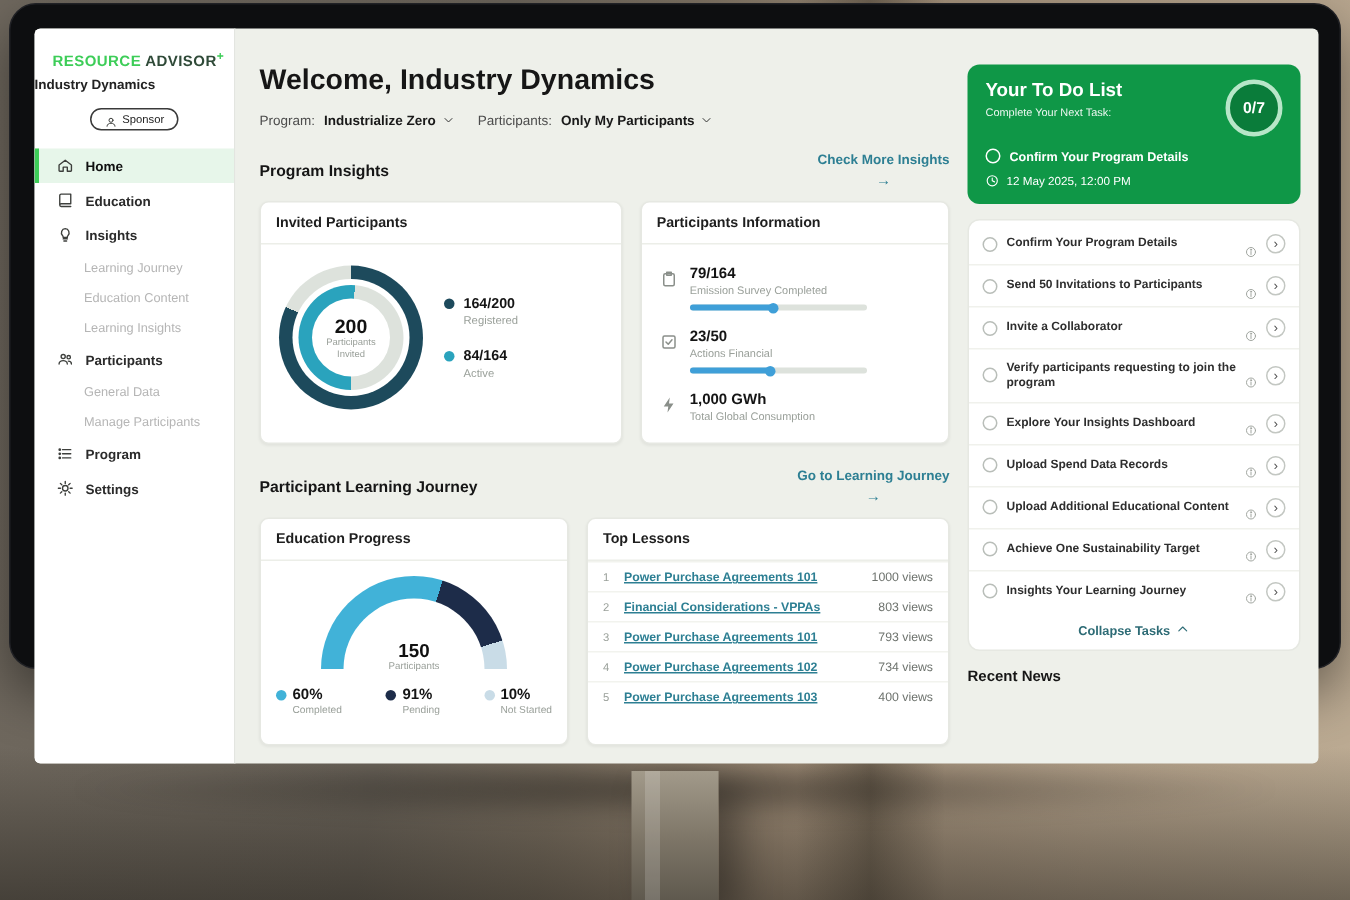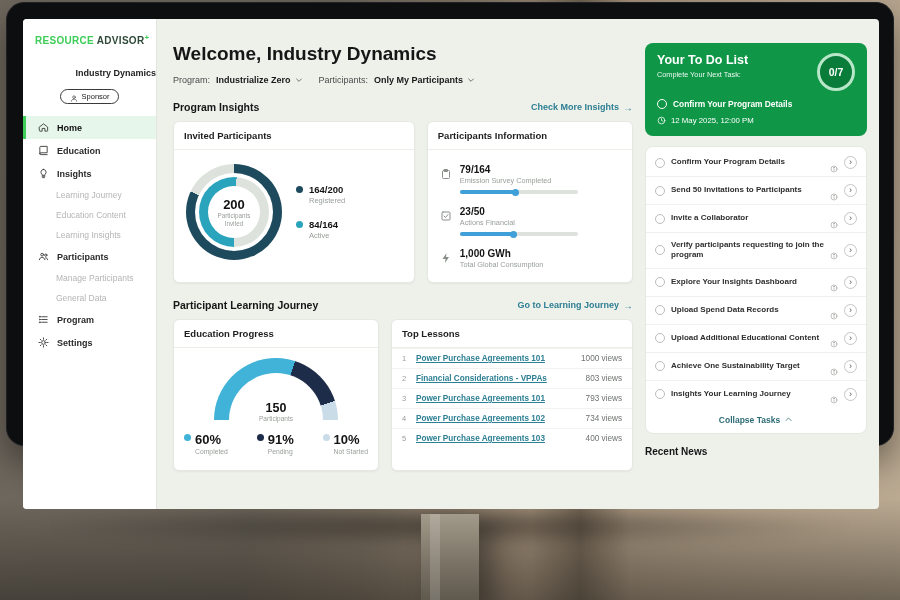--- a/index.html
+++ b/index.html
@@ -24,21 +24,21 @@
         border:1px solid #202125; border-radius:18px; box-shadow:0 16px 36px rgba(0,0,0,.45); }
   .screen { position:absolute; left:16px; top:16px; width:856px; height:490px; background:#eef0ea;
         border-radius:4px; overflow:hidden; display:flex; }
 
   
   .sidebar { width:134px; background:#fff; border-right:1px solid #e3e5e0; padding-top:12px; flex:none; }
   .logo { padding:2px 12px 4px; font-size:10px; font-weight:bold; letter-spacing:.3px; white-space:nowrap; }
   .logo .res { color:var(--brand-green,#3dcd58); }
   .logo .adv { color:var(--logo-dark,#2f4a38); }
   .logo .plus { color:var(--brand-green,#3dcd58); font-size:8px; vertical-align:super; }
-  .org { font-size:9px; font-weight:bold; color:#222; text-align:right; margin-top:18px; }
+  .org { font-size:9px; font-weight:bold; color:#222; text-align:left; margin-top:0; }
   .badge { display:flex; align-items:center; gap:4px; margin:11px auto 0; width:max-content;
         border:1px solid #3a3a3a; border-radius:10px; padding:2px 9px; font-size:7.5px; color:#222; cursor:pointer; }
   .nav { margin-top:12px; }
   .nav-item { display:flex; align-items:center; gap:8px; padding:6px 10px 6px 12px; font-size:9px;
         font-weight:bold; color:#2b2b2b; border-left:3px solid transparent; cursor:pointer; }
   .nav-item.active { background:var(--active-nav-bg,#e7f6ea); border-left-color:var(--brand-green,#3dcd58); color:#101010; }
   .nav-sub { padding:5px 10px 5px 33px; font-size:8.5px; color:#b5b5b5; cursor:pointer; }
   .nico { width:11px; height:11px; color:#3d3f3c; flex:none; display:inline-flex; }
   .nico svg { width:11px; height:11px; }
 
@@ -48,21 +48,21 @@
   .right-col { width:222px; flex:none; }
 
   h1 { margin-top:24px; font-size:19px; font-weight:bold; color:#161616; }
   .filters { display:flex; align-items:center; gap:6px; margin-top:10px; font-size:9px; color:#4c4c4c; }
   .fvalue { display:inline-flex; align-items:center; gap:4px; background:none; border:none;
         font:bold 9px "Liberation Sans",sans-serif; color:#191919; cursor:pointer; margin-right:10px; }
   .caret { width:8px; height:8px; color:#333; }
   .sec-row { display:flex; justify-content:space-between; align-items:center; margin-top:16px; }
   .sec-row h2 { font-size:10.5px; font-weight:bold; color:#161616; }
   .tlink { display:inline-flex; align-items:center; gap:4px; font-size:9px; font-weight:bold;
-        color:var(--link,#2d7f93); text-decoration:none; cursor:pointer; }
+        color:var(--link,#2d7f93); text-decoration:none; cursor:pointer;flex-direction:column; }
   .arrow { font-size:10px; }
 
   .cards-row { display:flex; gap:12px; margin-top:8px; }
   .card { background:#fff; border:1px solid #e6e8e2; border-radius:6px; box-shadow:0 1px 2px rgba(0,0,0,.05); overflow:hidden; }
   .card-title { padding:8px 10px; border-bottom:1px solid #eceee8; font-size:9.5px; font-weight:bold; color:#1e1e1e; }
 
   .invited { flex:1.08; height:162px; }
   .invited .card-body { display:flex; align-items:center; gap:14px; padding:14px 12px; }
   .donut { position:relative; width:96px; height:96px; flex:none; }
   .ring { position:absolute; border-radius:50%; }
@@ -92,21 +92,21 @@
   .edu { width:206px; flex:none; height:152px; }
   .gauge { position:relative; width:124px; height:62px; margin:10px auto 0; }
   .gauge-arc { position:absolute; inset:0; border-radius:124px 124px 0 0; }
   .gauge-arc::after { content:''; position:absolute; left:15px; top:15px; right:15px; bottom:-2px;
         background:#fff; border-radius:110px 110px 0 0; }
   .gauge-center { position:absolute; left:0; right:0; bottom:-2px; text-align:center; }
   .gc-v { font-size:12.5px; font-weight:bold; color:#111; }
   .gc-l { font-size:6.5px; color:#9aa09a; }
   .edu-legend { display:flex; justify-content:space-between; padding:0 10px; margin-top:12px; }
   .eleg { display:flex; gap:4px; align-items:flex-start; }
-  .eleg .leg-v { font-size:13px; }
+  .eleg .leg-v { font-size:10px; }
   .eleg .leg-l { font-size:6.8px; }
 
   .lessons { flex:1; height:152px; }
   .lrow { display:flex; align-items:center; gap:7px; padding:5px 10px; border-top:1px solid #f2f3ee; }
   .lrow:first-of-type { border-top:none; }
   .lnum { font-size:7.5px; color:#9aa09a; width:7px; flex:none; }
   .llink { flex:1; font-size:8.2px; font-weight:bold; color:var(--link,#2d7f93); text-decoration:underline; cursor:pointer; min-width:0; }
   .lviews { font-size:8.2px; color:#6e736e; white-space:nowrap; }
 
   
@@ -254,22 +254,22 @@
           <div class="nav-sub">Education Content</div>
           <div class="nav-sub">Learning Insights</div>
           <div class="nav-item">
             <span class="nico">
                 <svg class="ic">
                   <use href="#i-people"></use>
                 </svg>
               </span>
             <span>Participants</span>
           </div>
+          <div class="nav-sub">General Data</div>
           <div class="nav-sub">Manage Participants</div>
-          <div class="nav-sub">General Data</div>
           <div class="nav-item">
             <span class="nico">
                 <svg class="ic">
                   <use href="#i-list"></use>
                 </svg>
               </span>
             <span>Program</span>
           </div>
           <div class="nav-item">
             <span class="nico">

